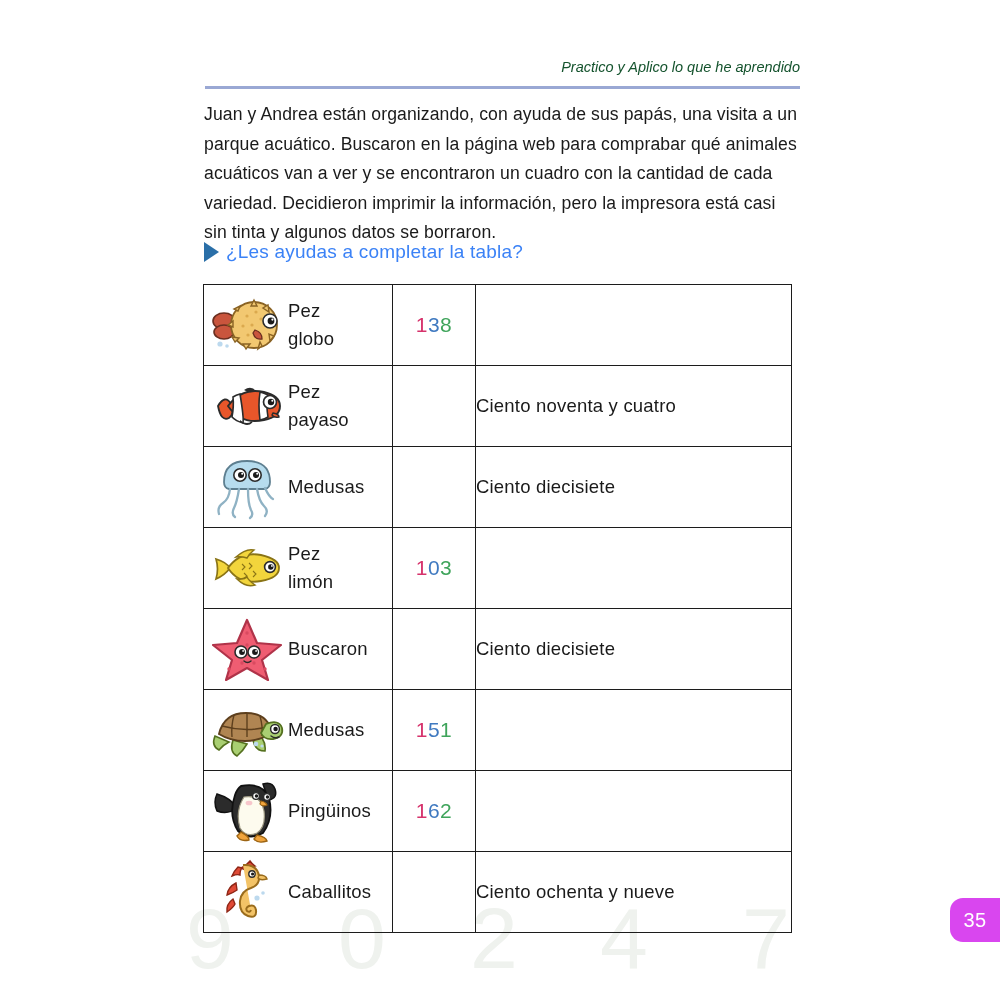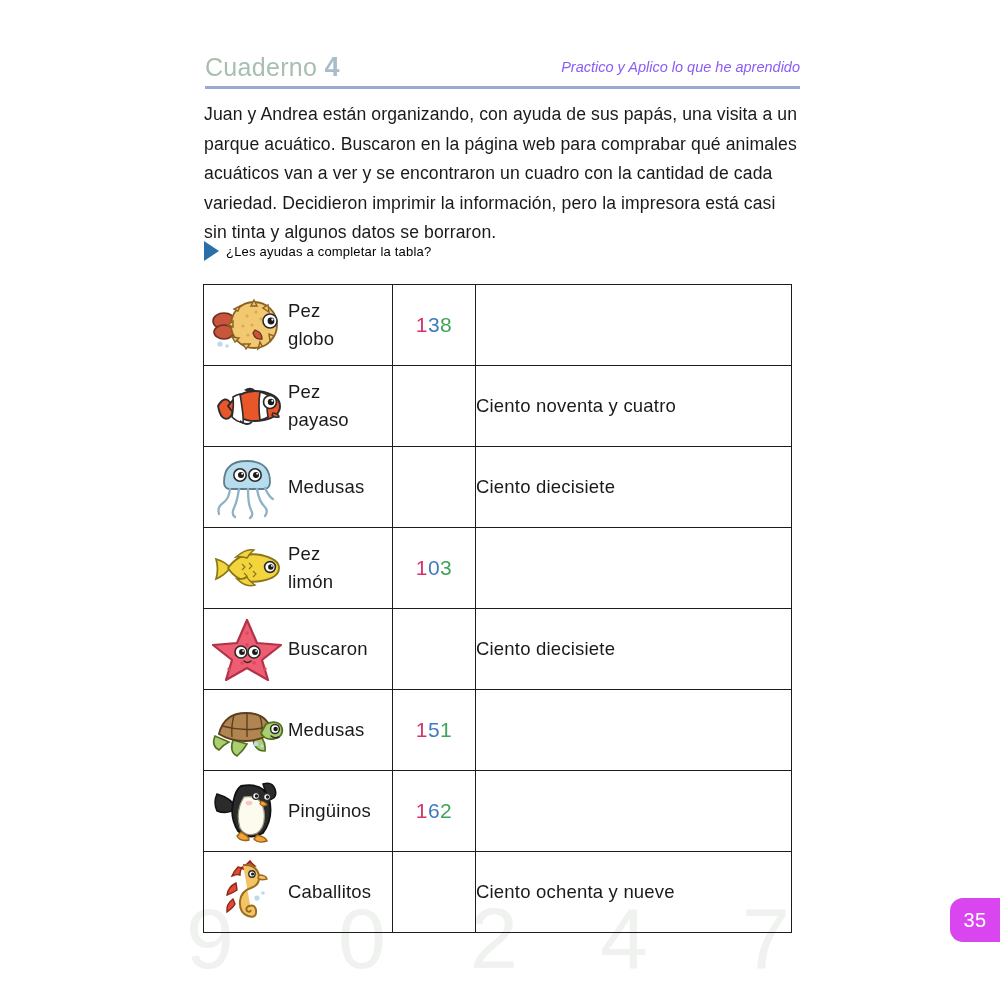--- a/index.html
+++ b/index.html
@@ -61,21 +61,21 @@
     color: #a9bcc9;
     font-size: 27px;
     font-weight: 600;
   }
   .header-right {
     position: absolute;
     right: 0;
     top: 7px;
     font-size: 14.5px;
     font-style: italic;
-    color: #8b5cf6;
+    color: #14532d;
     white-space: nowrap;
   }
   .header-rule {
     position: absolute;
     left: 205px;
     top: 86px;
     width: 595px;
     height: 3px;
     background: #9aa8d4;
   }
@@ -103,22 +103,22 @@
     gap: 7px;
   }
   .tri {
     width: 0; height: 0;
     border-top: 10px solid transparent;
     border-bottom: 10px solid transparent;
     border-left: 15px solid #2a6fa8;
     flex: none;
   }
   .question-text {
-    font-size: 13px;
-    color: #000000;
+    font-size: 19px;
+    color: #3b82f6;
     letter-spacing: .2px;
     white-space: nowrap;
   }
 
   
   .tbl {
     position: absolute;
     left: 203px;
     top: 284px;
     width: 588px;
@@ -201,24 +201,20 @@
   <span class="wm-digit" style="left:186px; top:895px;">9</span>
   <span class="wm-digit" style="left:338px; top:895px;">0</span>
   <span class="wm-digit" style="left:470px; top:895px;">2</span>
   <span class="wm-digit" style="left:600px; top:895px;">4</span>
   <span class="wm-digit" style="left:742px; top:895px;">7</span>
 </div>
 
 <div class="page">
 
   <div class="header">
-    <div class="cuaderno">
-      <span>Cuaderno</span>
-      <span class="num">4</span>
-    </div>
     <div class="header-right">Practico y Aplico lo que he aprendido</div>
   </div>
   <div class="header-rule"></div>
 
   <div class="intro">Juan y Andrea están organizando, con ayuda de sus papás, una visita a un parque acuático. Buscaron en la página web para comprabar qué animales acuáticos van a ver y se encontraron un cuadro con la cantidad de cada variedad. Decidieron imprimir la información, pero la impresora está casi sin tinta y algunos datos se borraron.</div>
 
   <div class="question-row">
     <div class="tri"></div>
     <div class="question-text">¿Les ayudas a completar la tabla?</div>
   </div>

